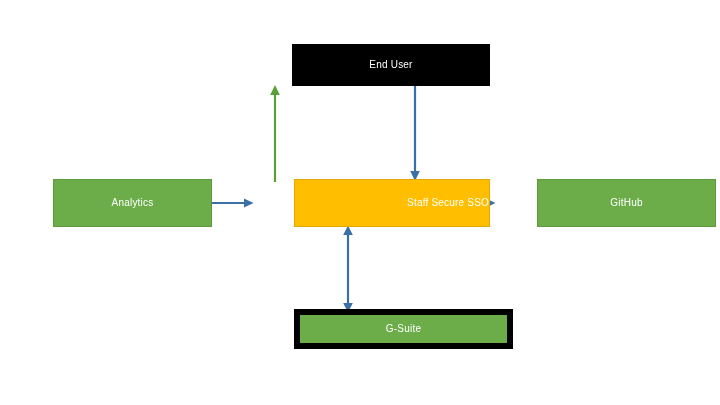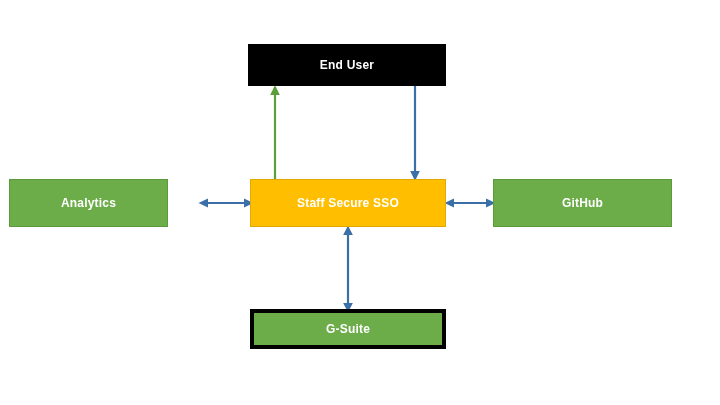--- a/index.html
+++ b/index.html
@@ -17,66 +17,68 @@
     background: #ffffff;
     overflow: hidden;
   }
   .node {
     position: absolute;
     box-sizing: border-box;
     display: flex;
     align-items: center;
     justify-content: center;
     color: #ffffff;
-    font-weight: bold;
-    font-size: 12px;
+    font-weight: normal;
+    font-size: 10px;
     letter-spacing: 0.2px;
     line-height: 1;
     text-align: center;
     z-index: 3;
+    margin-left: 44px;
   }
   .node-enduser {
     left: 248px;
     top: 44px;
     width: 198px;
     height: 42px;
     background: #000000;
     border: 1px solid #000000;
   }
   .node-sso {
     left: 250px;
     top: 179px;
     width: 196px;
     height: 48px;
     background: #ffbf00;
     border: 1px solid #e0a800;
+    justify-content: flex-end;
   }
   .node-analytics {
     left: 9px;
     top: 179px;
     width: 159px;
     height: 48px;
     background: #6cad49;
     border: 1px solid #5d9a3c;
   }
   .node-github {
     left: 493px;
     top: 179px;
     width: 179px;
     height: 48px;
     background: #6cad49;
     border: 1px solid #5d9a3c;
   }
   .node-gsuite {
     left: 250px;
     top: 309px;
-    width: 196px;
+    width: 219px;
     height: 40px;
     background: #6cad49;
-    border: 4px solid #000000;
+    border: 6px solid #000000;
     text-align: center;
   }
 
   .connector {
     position: absolute;
     z-index: 1;
   }
   .connector svg {
     display: block;
     overflow: visible;

